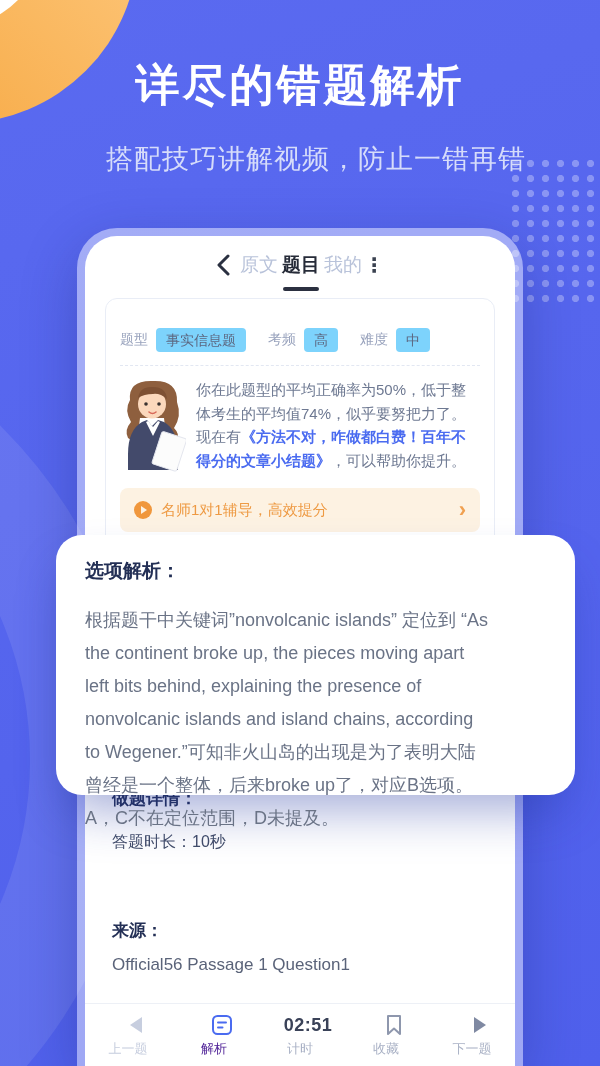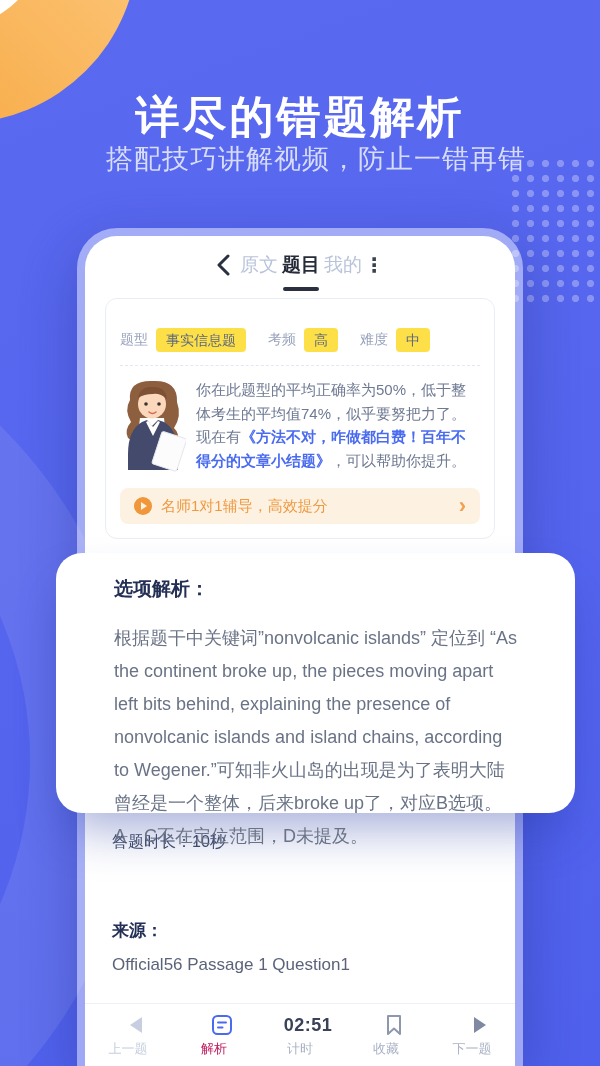--- a/index.html
+++ b/index.html
@@ -14,21 +14,21 @@
     position:absolute;left:508px;top:156px;width:92px;height:148px;
     background-image:radial-gradient(circle,rgba(255,255,255,.30) 3.2px,rgba(255,255,255,0) 4px);
     background-size:15px 15px;
   }
   .ring{
     position:absolute;left:-800px;top:290px;width:720px;height:720px;border-radius:50%;
     border:110px solid rgba(255,255,255,.09);
   }
   
   .hero-title{
-    position:absolute;left:0;top:88px;width:100%;text-align:center;
+    position:absolute;left:0;top:56px;width:100%;text-align:center;
     color:#fff;font-size:44px;font-weight:bold;letter-spacing:3px;margin:0;
   }
   .hero-sub{
     position:absolute;left:16px;top:141px;width:100%;text-align:center;
     color:#D6DCFA;font-size:27px;letter-spacing:1px;margin:0;
   }
   
   .phone-frame{
     position:absolute;left:77px;top:228px;width:446px;height:838px;
     background:rgba(255,255,255,.45);border-radius:40px 40px 0 0;
@@ -51,30 +51,30 @@
   }
   .kebab{color:#3A4150;font-size:20px;font-weight:bold;line-height:1;letter-spacing:0;}
   
   .meta-card{
     margin:4px 20px 0;border:1px solid #E9EDF6;border-radius:12px;
     padding:29px 14px 14px;background:#fff;
   }
   .tags-row{display:flex;align-items:center;gap:8px;}
   .tag-label{font-size:14px;color:#99A3BD;}
   .tag{
-    font-size:14px;color:#5C6780;background:#fde047;border-radius:4px;
+    font-size:14px;color:#5C6780;background:#7dd3fc;border-radius:4px;
     padding:5px 10px;line-height:1;
   }
   .tag-gap{width:6px;}
   .dashed{border:none;border-top:1px dashed #E2E7F2;margin:13px 0 12px;}
   .coach{display:flex;}
   .coach-msg{width:278px;margin-left:10px;font-size:15px;line-height:23.5px;color:#6E7992;}
   .coach-link{color:#4A6BF0;font-weight:bold;}
   .banner{
-    margin-top:10px;height:36px;background:#FDF2E2;border-radius:8px;
+    margin-top:10px;height:44px;background:#FDF2E2;border-radius:8px;
     display:flex;align-items:center;padding:0 14px;
   }
   .play-ic{
     width:18px;height:18px;border-radius:50%;background:#F0973C;position:relative;flex:none;
   }
   .play-ic::after{
     content:"";position:absolute;left:7px;top:5px;
     border-left:6px solid #FDF2E2;border-top:4px solid transparent;border-bottom:4px solid transparent;
   }
   .banner-text{margin-left:9px;font-size:15px;color:#EE9A43;}
@@ -89,29 +89,29 @@
   .source-value{position:absolute;left:27px;top:719px;font-size:17px;color:#5A6379;}
   
   .p-nav{
     position:absolute;left:0;bottom:0;width:100%;height:62px;background:#fff;
     border-top:1px solid #EDF0F6;display:flex;
   }
   .nav-item{flex:1;display:flex;flex-direction:column;align-items:center;justify-content:flex-start;padding-top:9px;}
   .nav-ic{height:24px;display:flex;align-items:center;justify-content:center;margin-left:16px;}
   .nav-label{font-size:13px;color:#A9B1C5;margin-top:3px;}
   .nav-label.dim{color:#C6CDDE;}
-  .nav-label.blue{color:#be185d;}
+  .nav-label.blue{color:#4c1d95;}
   .tri-left{width:0;height:0;border-right:12px solid #C7CEDF;border-top:8px solid transparent;border-bottom:8px solid transparent;}
   .tri-right{width:0;height:0;border-left:12px solid #7F89A2;border-top:8px solid transparent;border-bottom:8px solid transparent;}
   .timer-val{font-size:18px;font-weight:bold;color:#3A4258;letter-spacing:.5px;}
   
   .overlay-card{
-    position:absolute;left:56px;top:553px;width:519px;height:260px;
+    position:absolute;left:56px;top:535px;width:519px;height:260px;
     background:#fff;border-radius:26px;box-sizing:border-box;
-    padding:23px 40px 0 58px;
+    padding:23px 40px 0 29px;
     box-shadow:0 26px 48px -10px rgba(35,55,160,.40);
   }
   .overlay-title{font-size:19px;font-weight:bold;color:#232F55;margin:0;}
   .overlay-body{
     margin:20px 0 0;width:404px;font-size:18px;line-height:33px;color:#6A7386;
   }
 </style>
 </head>
 <body>
 

